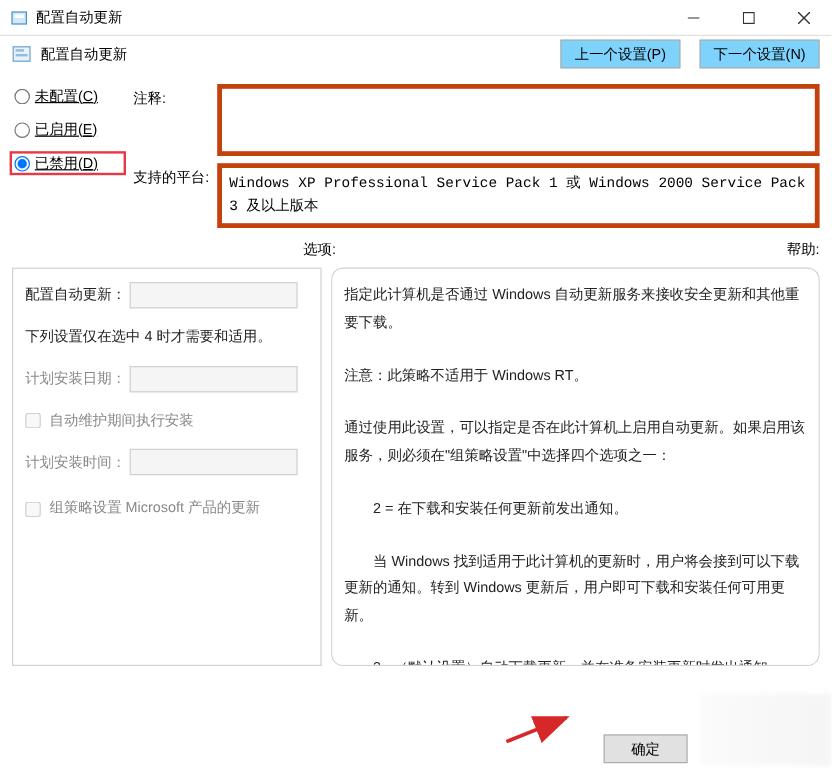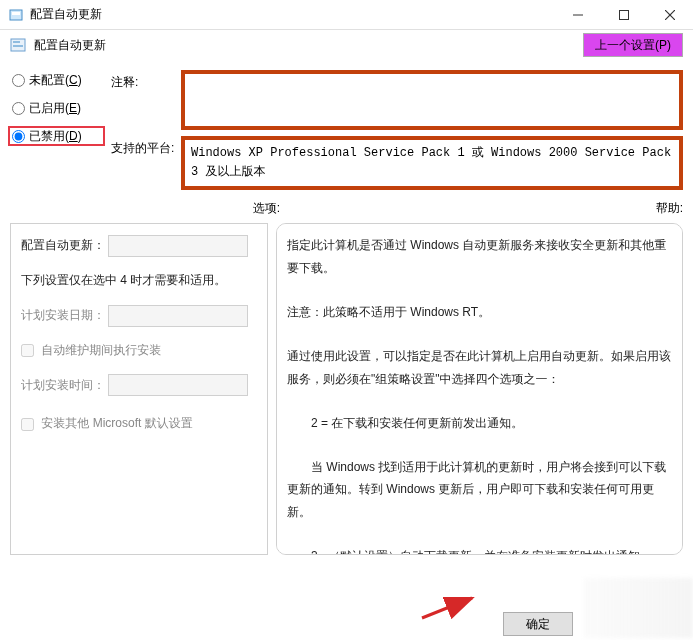--- a/index.html
+++ b/index.html
@@ -6,24 +6,24 @@
 body { background: #fff; width: 693px; height: 640px; overflow: hidden; position: relative; }
 
 .titlebar { height: 30px; display: flex; align-items: center; border-bottom: 1px solid #e0e0e0; }
 .titlebar .icon { width: 16px; height: 16px; margin: 0 6px 0 8px; }
 .titlebar .title { flex: 1; }
 .titlebar .ctl { width: 46px; height: 30px; display: flex; align-items: center; justify-content: center; color: #333; }
 
 .header { height: 30px; display: flex; align-items: center; padding: 4px 10px; }
 .header .icon { width: 16px; height: 16px; margin-right: 8px; }
 .header .label { flex: 1; }
-.header .btn { min-width: 100px; height: 24px; border: 1px solid #adadad; background: #d946ef; margin-left: 16px; padding: 0 10px; }
+.header .btn { min-width: 100px; height: 24px; border: 1px solid #adadad; background: #7dd3fc; margin-left: 16px; padding: 0 10px; }
 
 .cfg-area { display: flex; padding: 10px; gap: 6px; }
-.radios { width: 95px; }
+.radios { width: 95px; text-decoration: underline; }
 .radio-row { display: flex; align-items: center; gap: 4px; height: 20px; margin-bottom: 8px; padding-left: 2px; }
 .radio-row input { width: 13px; height: 13px; }
 .radio-row.hi { border: 2px solid #e63946; margin-left: -2px; padding-left: 2px; padding-right: 6px; }
 .u { text-decoration: underline; }
 
 .meta { flex: 1; display: flex; flex-direction: column; gap: 6px; }
 .meta-row { display: flex; gap: 6px; }
 .meta-label { width: 64px; padding-top: 4px; }
 .meta-box { flex: 1; border: 4px solid #c2410c; background: #fff; padding: 4px 6px; min-height: 60px; line-height: 1.6; font-family: Liberation Mono, monospace; }
 .meta-box.sm { min-height: 42px; }
@@ -80,20 +80,21 @@
 <div class="header">
   <span class="icon">
     <svg width="16" height="16">
         <rect x="1" y="2" width="14" height="12" fill="#e8f1fa" stroke="#6ca0d0"></rect>
         <rect x="3" y="4" width="7" height="2" fill="#8fbce0"></rect>
         <rect x="3" y="8" width="10" height="2" fill="#8fbce0"></rect>
       </svg>
   </span>
   <span class="label">配置自动更新</span>
   <button class="btn"><span>上一个设置(P)</span></button>
+  <button class="btn"><span>下一个设置(N)</span></button>
 </div>
 
 <div class="cfg-area">
   <div class="radios">
     <label class="radio-row">
       <input type="radio" name="st" style="">
       <span>未配置(<span class="u">C</span>)</span>
     </label>
     <label class="radio-row">
       <input type="radio" name="st" style="">
@@ -135,21 +136,21 @@
     <div style="margin-bottom:12px;">
       <input type="checkbox" class="chk" disabled="" style="">
       <span>自动维护期间执行安装</span>
     </div>
     <div style="margin-bottom:16px;">
       <span>计划安装时间：</span>
       <span class="sel"></span>
     </div>
     <div>
       <input type="checkbox" class="chk" disabled="" style="">
-      <span>安装其他 Microsoft 默认设置</span>
+      <span>组策略设置 Microsoft 产品的更新</span>
     </div>
   </div>
   <div class="panel right">
     <p>指定此计算机是否通过 Windows 自动更新服务来接收安全更新和其他重要下载。</p><br>
     <p>注意：此策略不适用于 Windows RT。</p><br>
     <p>通过使用此设置，可以指定是否在此计算机上启用自动更新。如果启用该服务，则必须在"组策略设置"中选择四个选项之一：</p><br>
     <p>  2 = 在下载和安装任何更新前发出通知。</p><br>
     <p>  当 Windows 找到适用于此计算机的更新时，用户将会接到可以下载更新的通知。转到 Windows 更新后，用户即可下载和安装任何可用更新。</p><br>
     <p>  3 =（默认设置）自动下载更新，并在准备安装更新时发出通知</p><br>
     

